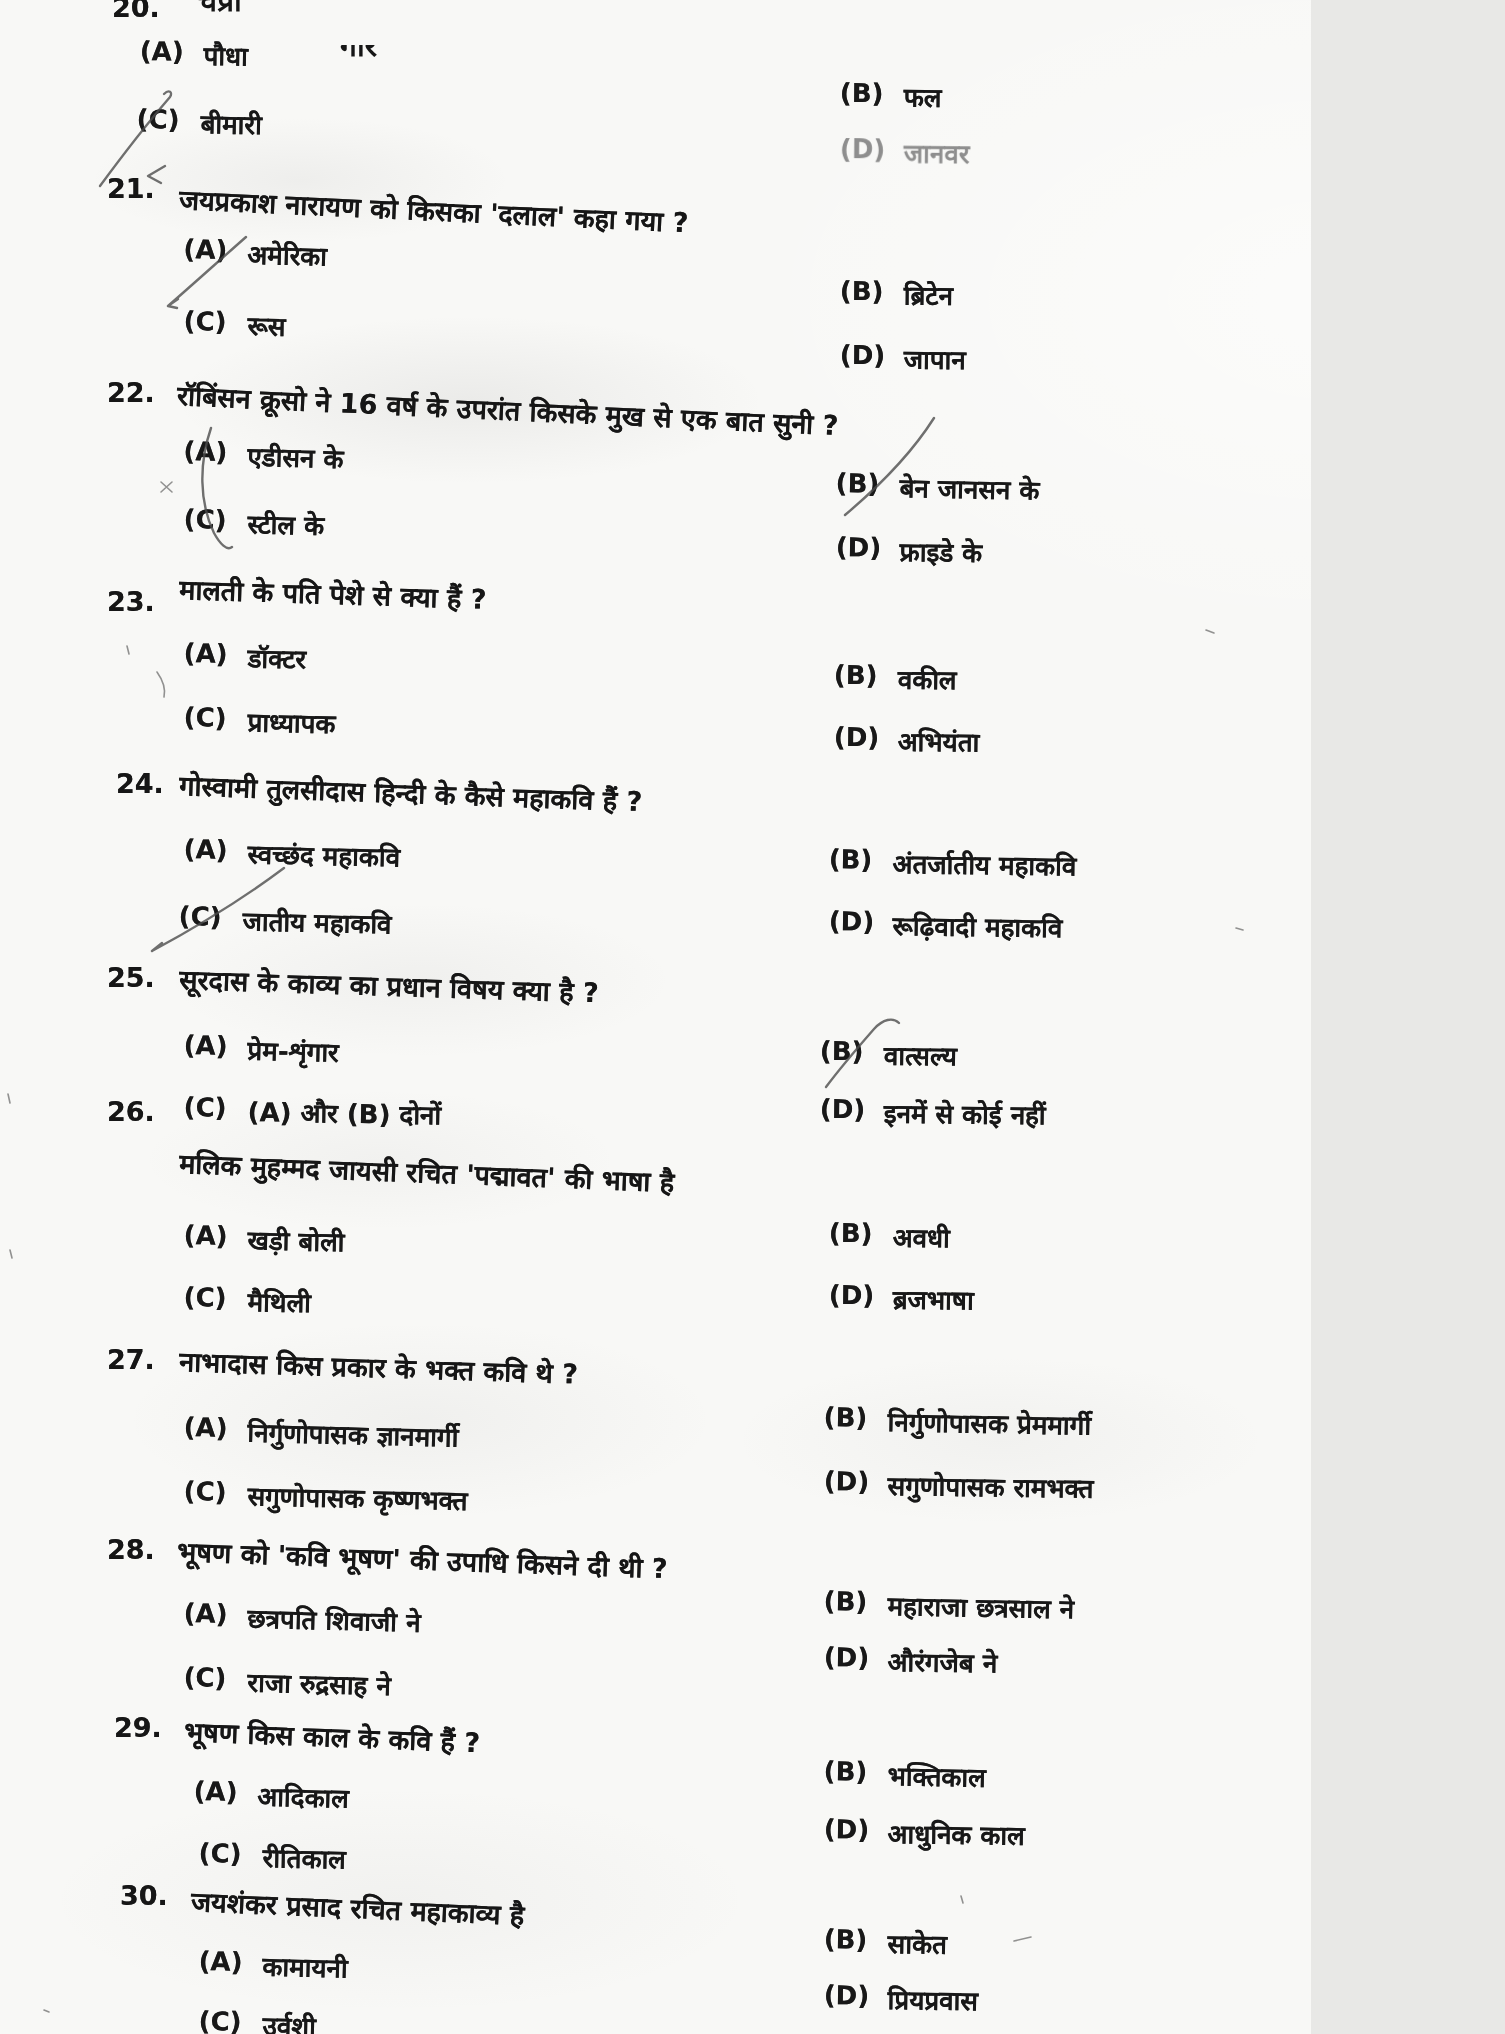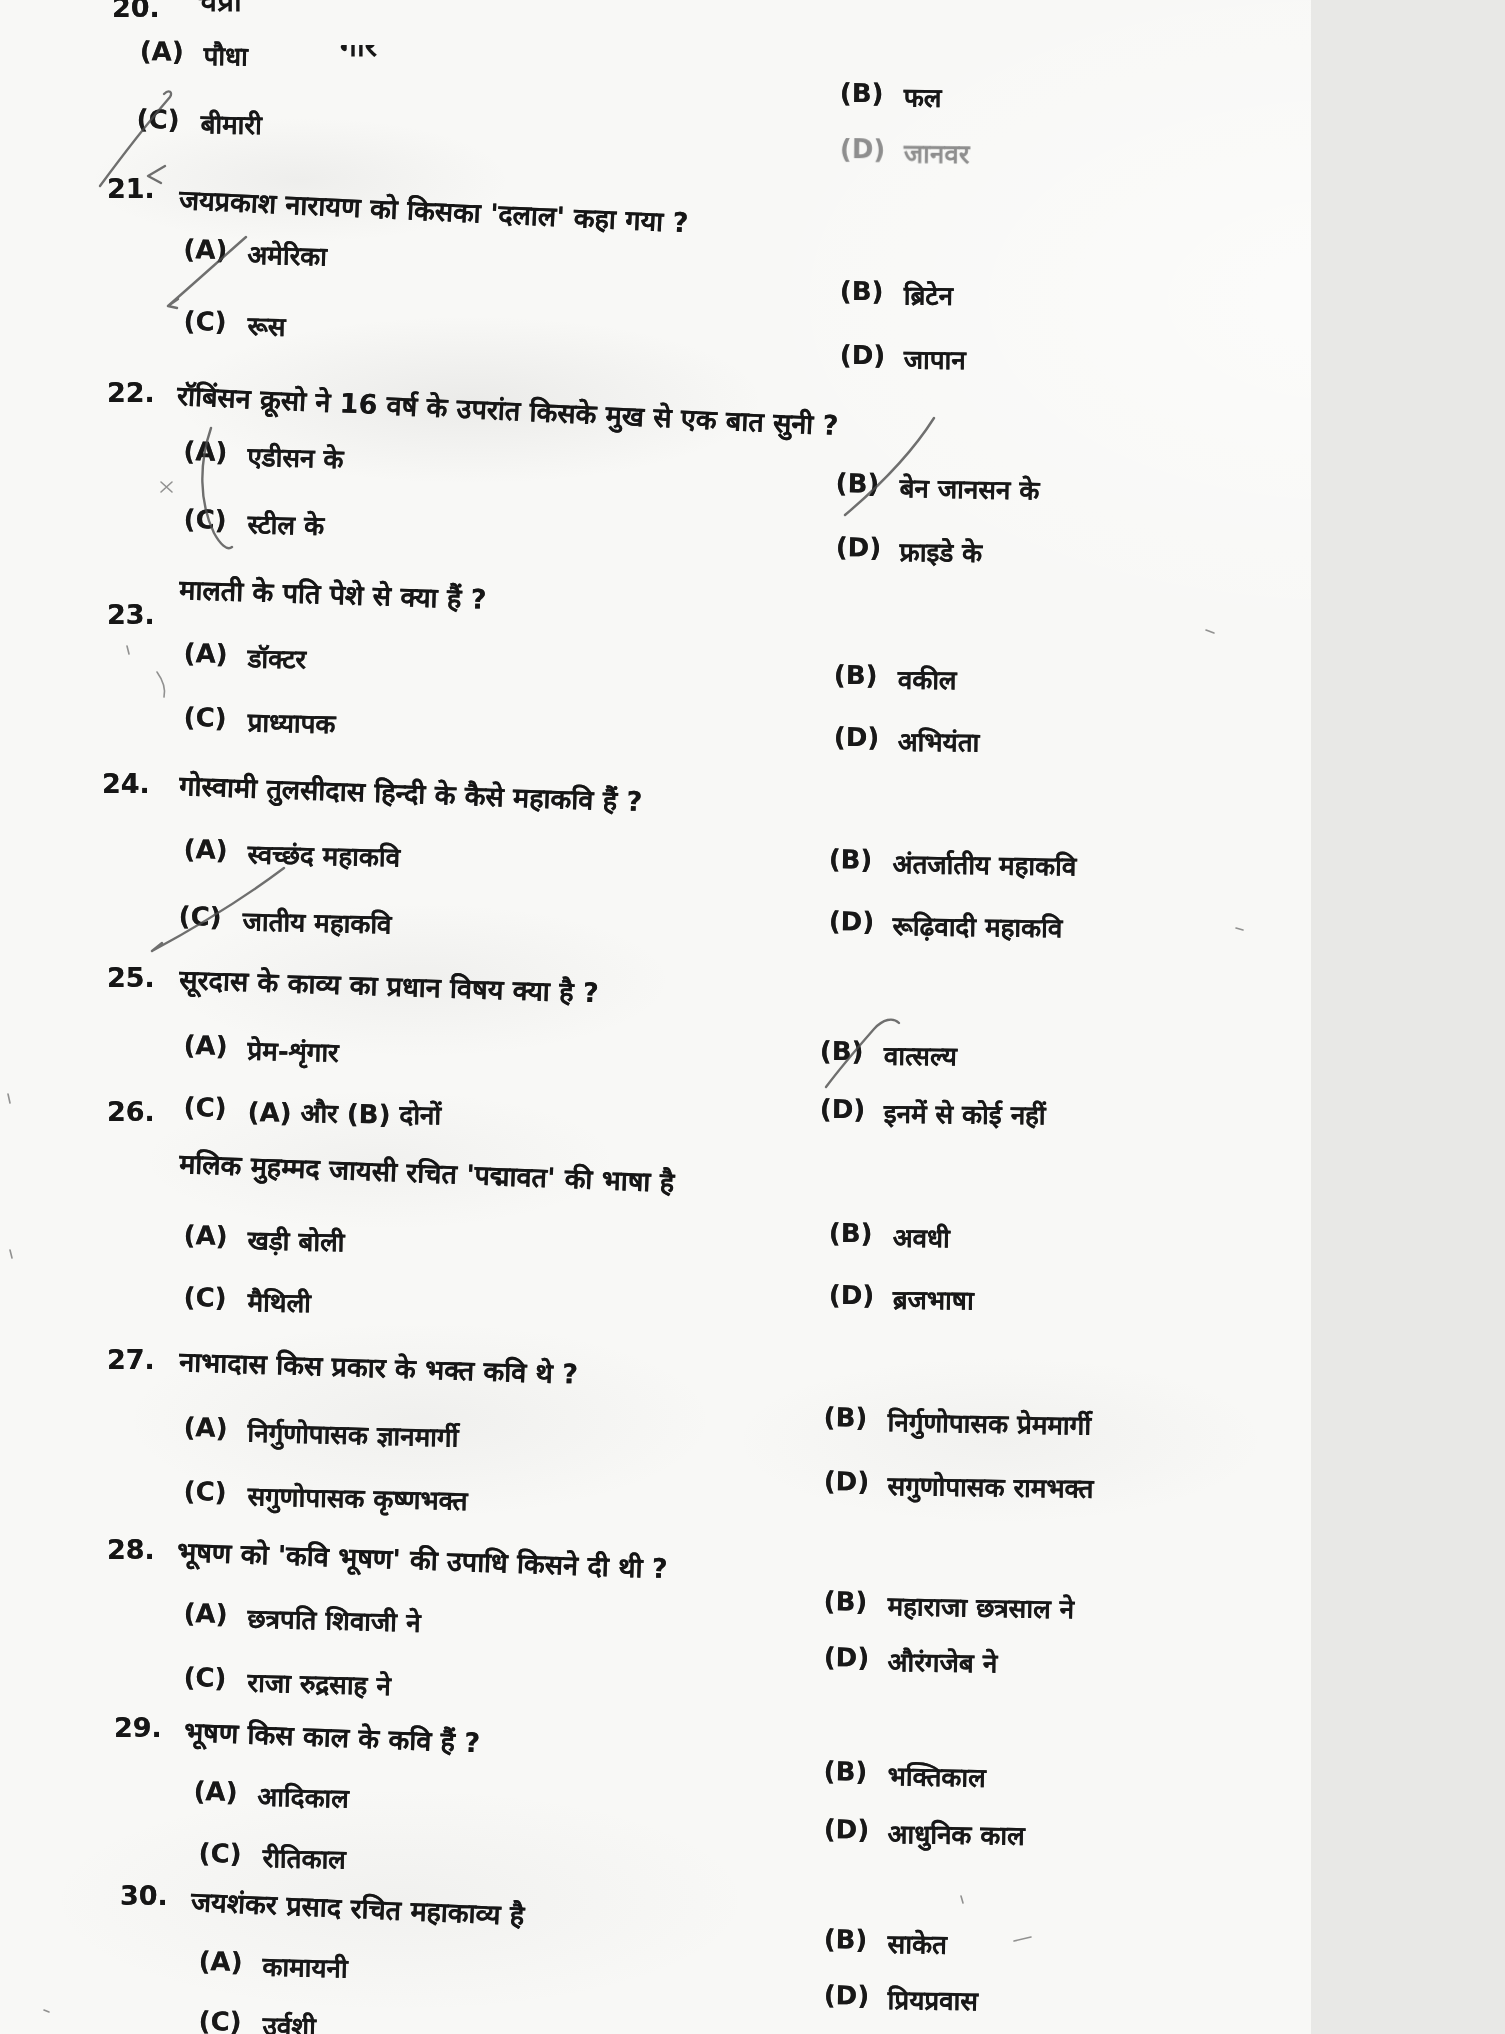--- a/index.html
+++ b/index.html
@@ -135,42 +135,42 @@
       <span class="letter">(C)</span>
       <span>स्टील के</span>
     </div>
     <div class="opt" style="left:836px;top:532px;transform:rotate(.8deg);">
       <span class="letter">(D)</span>
       <span>फ्राइडे के</span>
     </div>
   </div>
 
   <div>
-    <span class="num" style="left:107px;top:599px;text-align:center;">23.</span>
+    <span class="num" style="left:107px;top:586px;text-align:center;">23.</span>
     <span class="stem" style="left:180px;top:570px;transform:rotate(1.8deg);">मालती के पति पेशे से क्या हैं ?</span>
     <div class="opt" style="left:184px;top:638px;transform:rotate(1.2deg);">
       <span class="letter">(A)</span>
       <span>डॉक्टर</span>
     </div>
     <div class="opt" style="left:834px;top:660px;transform:rotate(.6deg);">
       <span class="letter">(B)</span>
       <span>वकील</span>
     </div>
     <div class="opt" style="left:184px;top:702px;transform:rotate(1.2deg);">
       <span class="letter">(C)</span>
       <span>प्राध्यापक</span>
     </div>
     <div class="opt" style="left:834px;top:722px;transform:rotate(.6deg);">
       <span class="letter">(D)</span>
       <span>अभियंता</span>
     </div>
   </div>
 
   <div>
-    <span class="num" style="left:102px;top:768px;">24.</span>
+    <span class="num" style="left:116px;top:768px;">24.</span>
     <span class="stem" style="left:180px;top:766px;transform:rotate(2deg);">गोस्वामी तुलसीदास हिन्दी के कैसे महाकवि हैं ?</span>
     <div class="opt" style="left:184px;top:834px;transform:rotate(1.2deg);">
       <span class="letter">(A)</span>
       <span>स्वच्छंद महाकवि</span>
     </div>
     <div class="opt" style="left:829px;top:844px;transform:rotate(.8deg);">
       <span class="letter">(B)</span>
       <span>अंतर्जातीय महाकवि</span>
     </div>
     <div class="opt" style="left:179px;top:901px;transform:rotate(1.2deg);">

